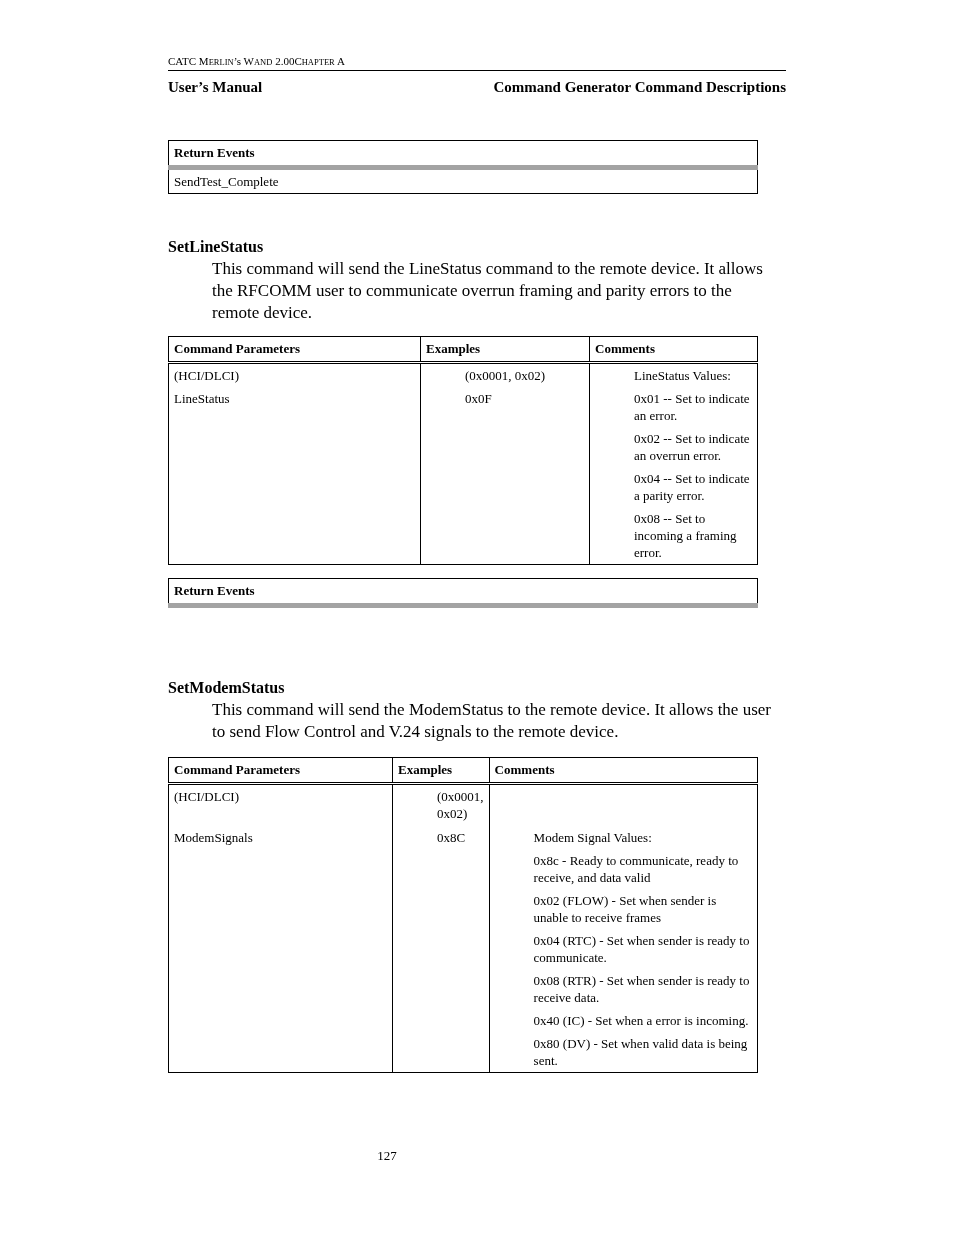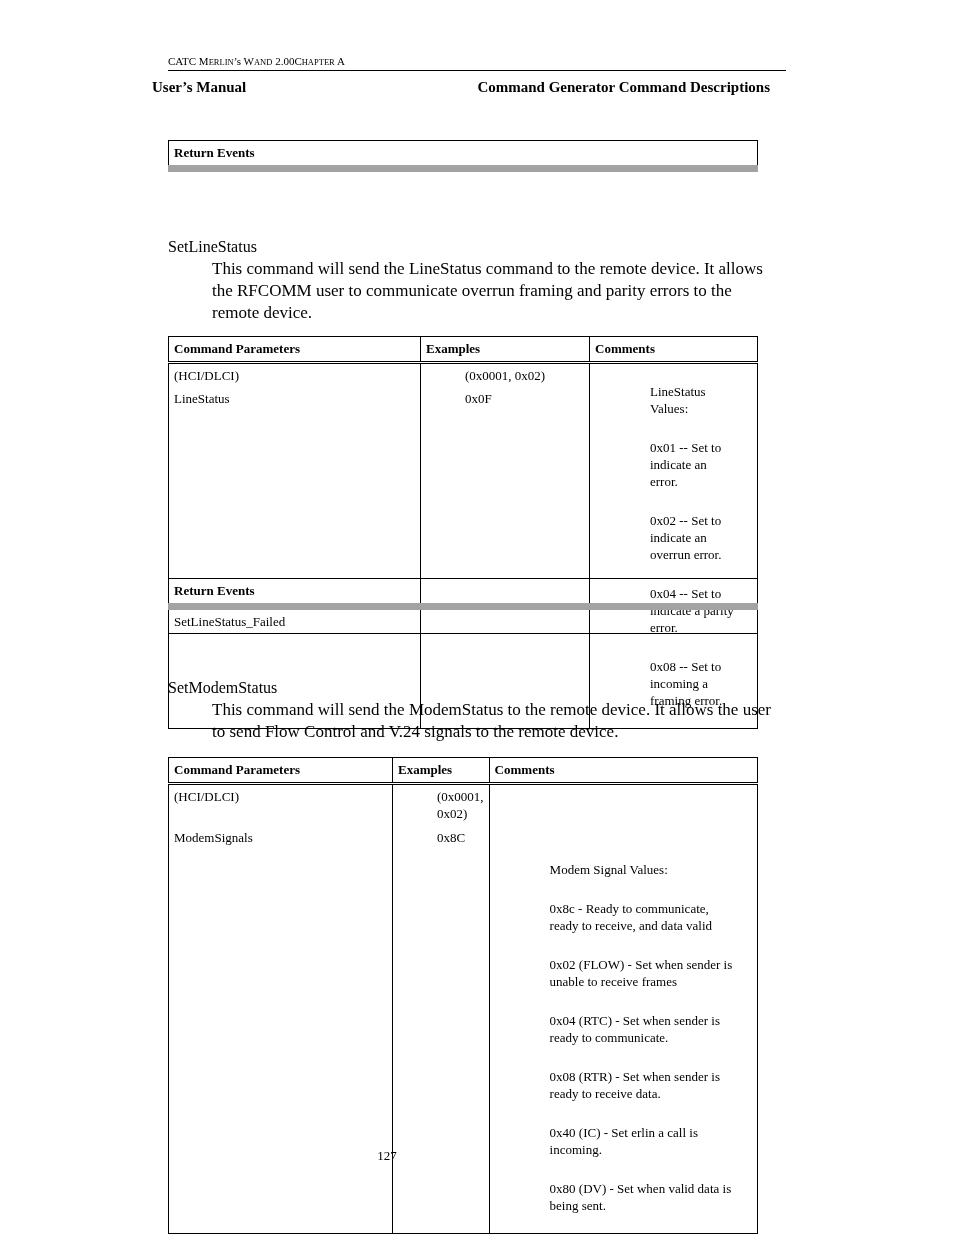--- a/index.html
+++ b/index.html
@@ -1,51 +1,54 @@
 <!DOCTYPE html>
 <html><head>
 <meta charset="utf-8">
 <style>
   html, body { margin: 0; padding: 0; background: #ffffff; }
   body { width: 954px; height: 1235px; position: relative; font-family: "Liberation Serif", serif; color: #000; }
   .abs { position: absolute; }
   .hdr-top { top: 55px; left: 168px; width: 618px; font-size: 11px; line-height: 13px; border-bottom: 1px solid #000; padding-bottom: 1px; display: flex; justify-content: flex-start; }
   .sc-big { font-size: 11px; }
   .sc-small { font-size: 8.5px; text-transform: uppercase; }
-  .hdr-bot { top: 79px; left: 152px; width: 618px; font-size: 15px; font-weight: bold; line-height: 17px; display: flex; justify-content: space-between; }
+  .hdr-bot { top: 79px; left: 168px; width: 618px; font-size: 15px; font-weight: bold; line-height: 17px; display: flex; justify-content: space-between; }
   table.t { position: absolute; left: 168px; width: 590px; border-collapse: collapse; border: 1px solid #000; font-size: 13px; }
   table.t td, table.t th { padding: 0 5px; vertical-align: top; text-align: left; }
   table.t th { font-weight: bold; height: 24px; line-height: 24px; }
-  .ev th { border-bottom: 7px solid #a3a3a3; margin-left: 14px; }
+  .ev th { border-bottom: 5px solid #a3a3a3; margin-left: 14px; }
   .ev td { height: 23px; line-height: 23px; }
   .cp th { border-bottom: 3px double #000; line-height: 22px; height: 22px; }
   .cp td.col { border-left: 1px solid #000; padding-left: 44px; }
   .cp th.col { border-left: 1px solid #000; margin-left: 46px; }
   .cell-line { line-height: 17px; padding: 3px 0; }
-  .cmt p { margin: 16px; line-height: 17px; padding: 3px 0; }
-  .sec-title { left: 168px; font-size: 16px; font-weight: normal; }
+  .cmt p { margin: 0; line-height: 17px; padding: 3px 0; }
+  .sec-title { left: 168px; font-size: 16px; font-weight: bold; }
   .sec-desc { left: 212px; width: 560px; font-size: 17px; line-height: 22px; }
   .pagenum { top: 1148px; left: 0; width: 774px; text-align: center; font-size: 13px; }
 </style>
 </head>
 <body>
 
 <div class="abs hdr-top">
   <span><span class="sc-big">CATC M</span><span class="sc-small">erlin</span><span class="sc-big">’s W</span><span class="sc-small">and</span><span class="sc-big"> 2.00</span></span>
   <span><span class="sc-big">C</span><span class="sc-small">hapter</span><span class="sc-big"> A</span></span>
 </div>
 <div class="abs hdr-bot">
   <span>User’s Manual</span>
   <span>Command Generator Command Descriptions</span>
 </div>
 
 <table class="t ev" style="top:140px;">
   <tbody>
       <tr>
         <th>Return Events</th>
+      </tr>
+  <tr>
+        <td style="padding-top:0;">SendTest_Complete</td>
       </tr>
 </tbody>
   </table>
 
 <div class="abs sec-title" style="top:238px;">SetLineStatus</div>
 <div class="abs sec-desc" style="top:258px;">This command will send the LineStatus command to the remote device. It allows the RFCOMM user to communicate overrun framing and parity errors to the remote device.</div>
 
 <table class="t cp" style="top:336px; height:215px;">
   <tbody>
       <tr>
@@ -71,23 +74,20 @@
     </td>
   </tr>
 </tbody>
   </table>
 
 <table class="t ev" style="top:578px;">
   <tbody>
       <tr>
         <th>Return Events</th>
       </tr>
-  <tr>
-        <td>SetLineStatus_Failed</td>
-      </tr>
 </tbody>
   </table>
 
 <div class="abs sec-title" style="top:679px;">SetModemStatus</div>
 <div class="abs sec-desc" style="top:699px;">This command will send the ModemStatus to the remote device. It allows the user to send Flow Control and V.24 signals to the remote device.</div>
 
 <table class="t cp" style="top:757px; height:300px;">
   <tbody>
       <tr>
     <th style="width:213px;">Command Parameters</th>
@@ -103,20 +103,20 @@
       <div class="cell-line" style="height:35px;">(0x0001, 0x02)</div>
       <div class="cell-line">0x8C</div>
     </td>
     <td class="col cmt">
       <p style="height:35px;"></p>
       <p>Modem Signal Values:</p>
       <p>0x8c - Ready to communicate, ready to receive, and data valid</p>
       <p>0x02 (FLOW) - Set when sender is unable to receive frames</p>
       <p>0x04 (RTC) - Set when sender is ready to communicate.</p>
       <p>0x08 (RTR) - Set when sender is ready to receive data.</p>
-      <p>0x40 (IC) - Set erlin a call is incoming.</p>
+      <p>0x40 (IC) - Set when a error is incoming.</p>
       <p>0x80 (DV) - Set when valid data is being sent.</p>
     </td>
   </tr>
 </tbody>
   </table>
 
 <div class="abs pagenum">127</div>
 
 </body></html>

